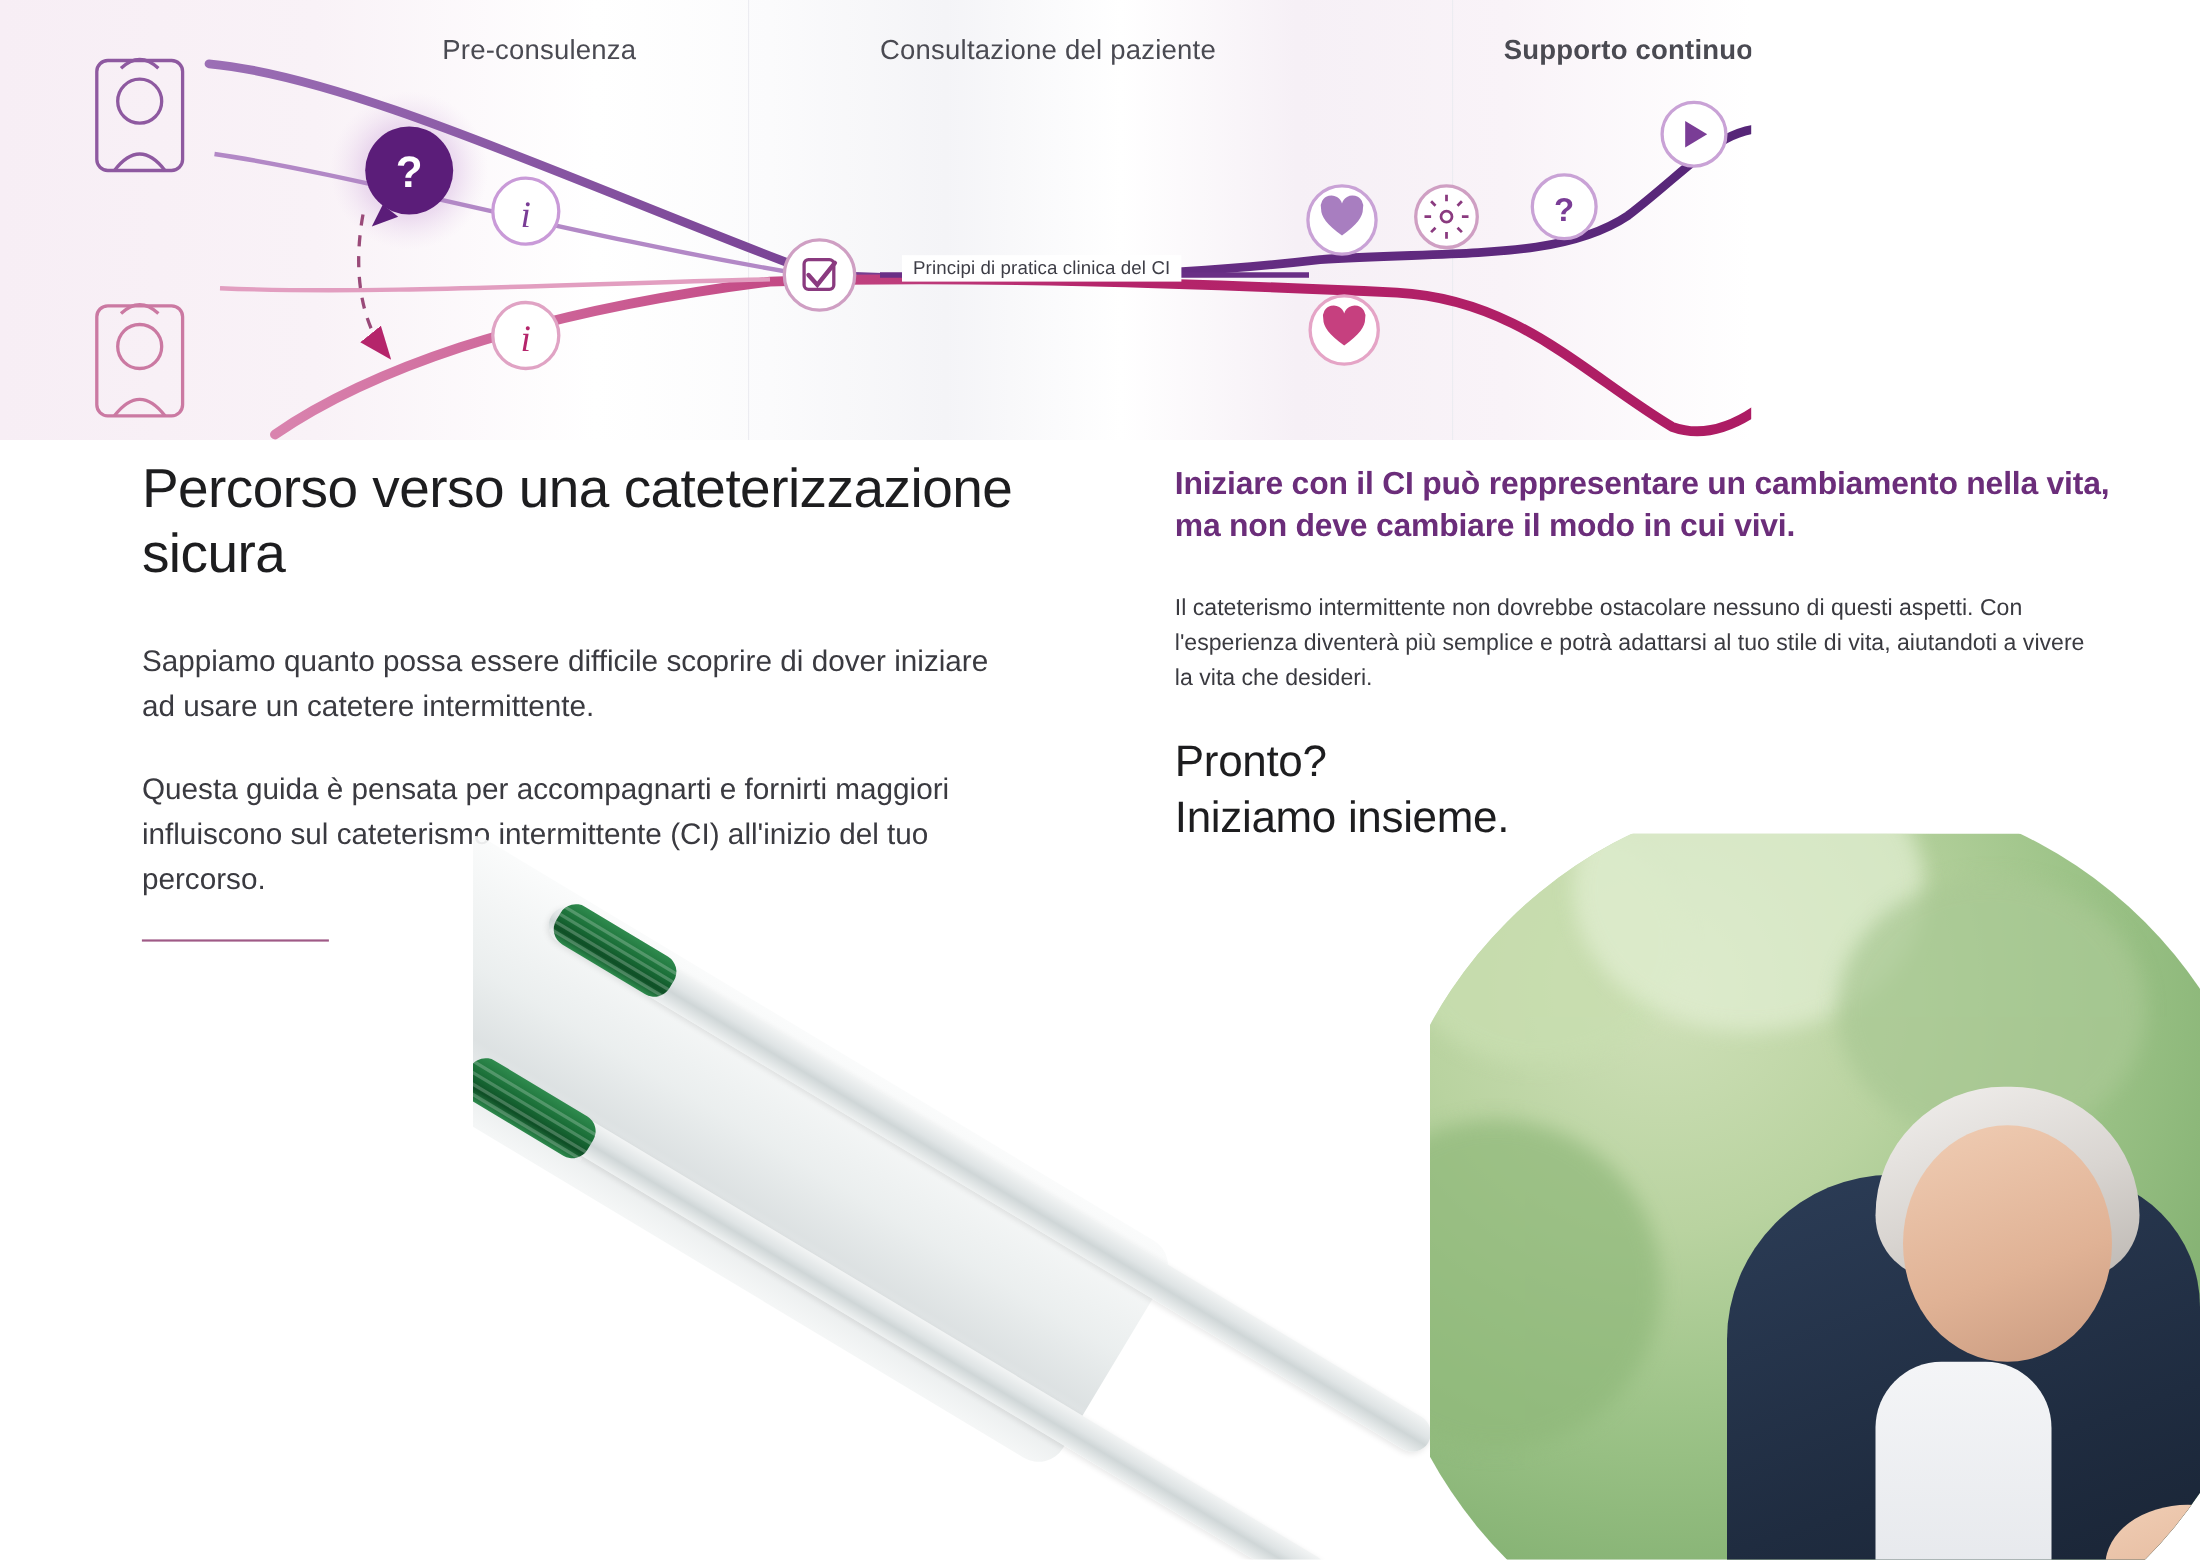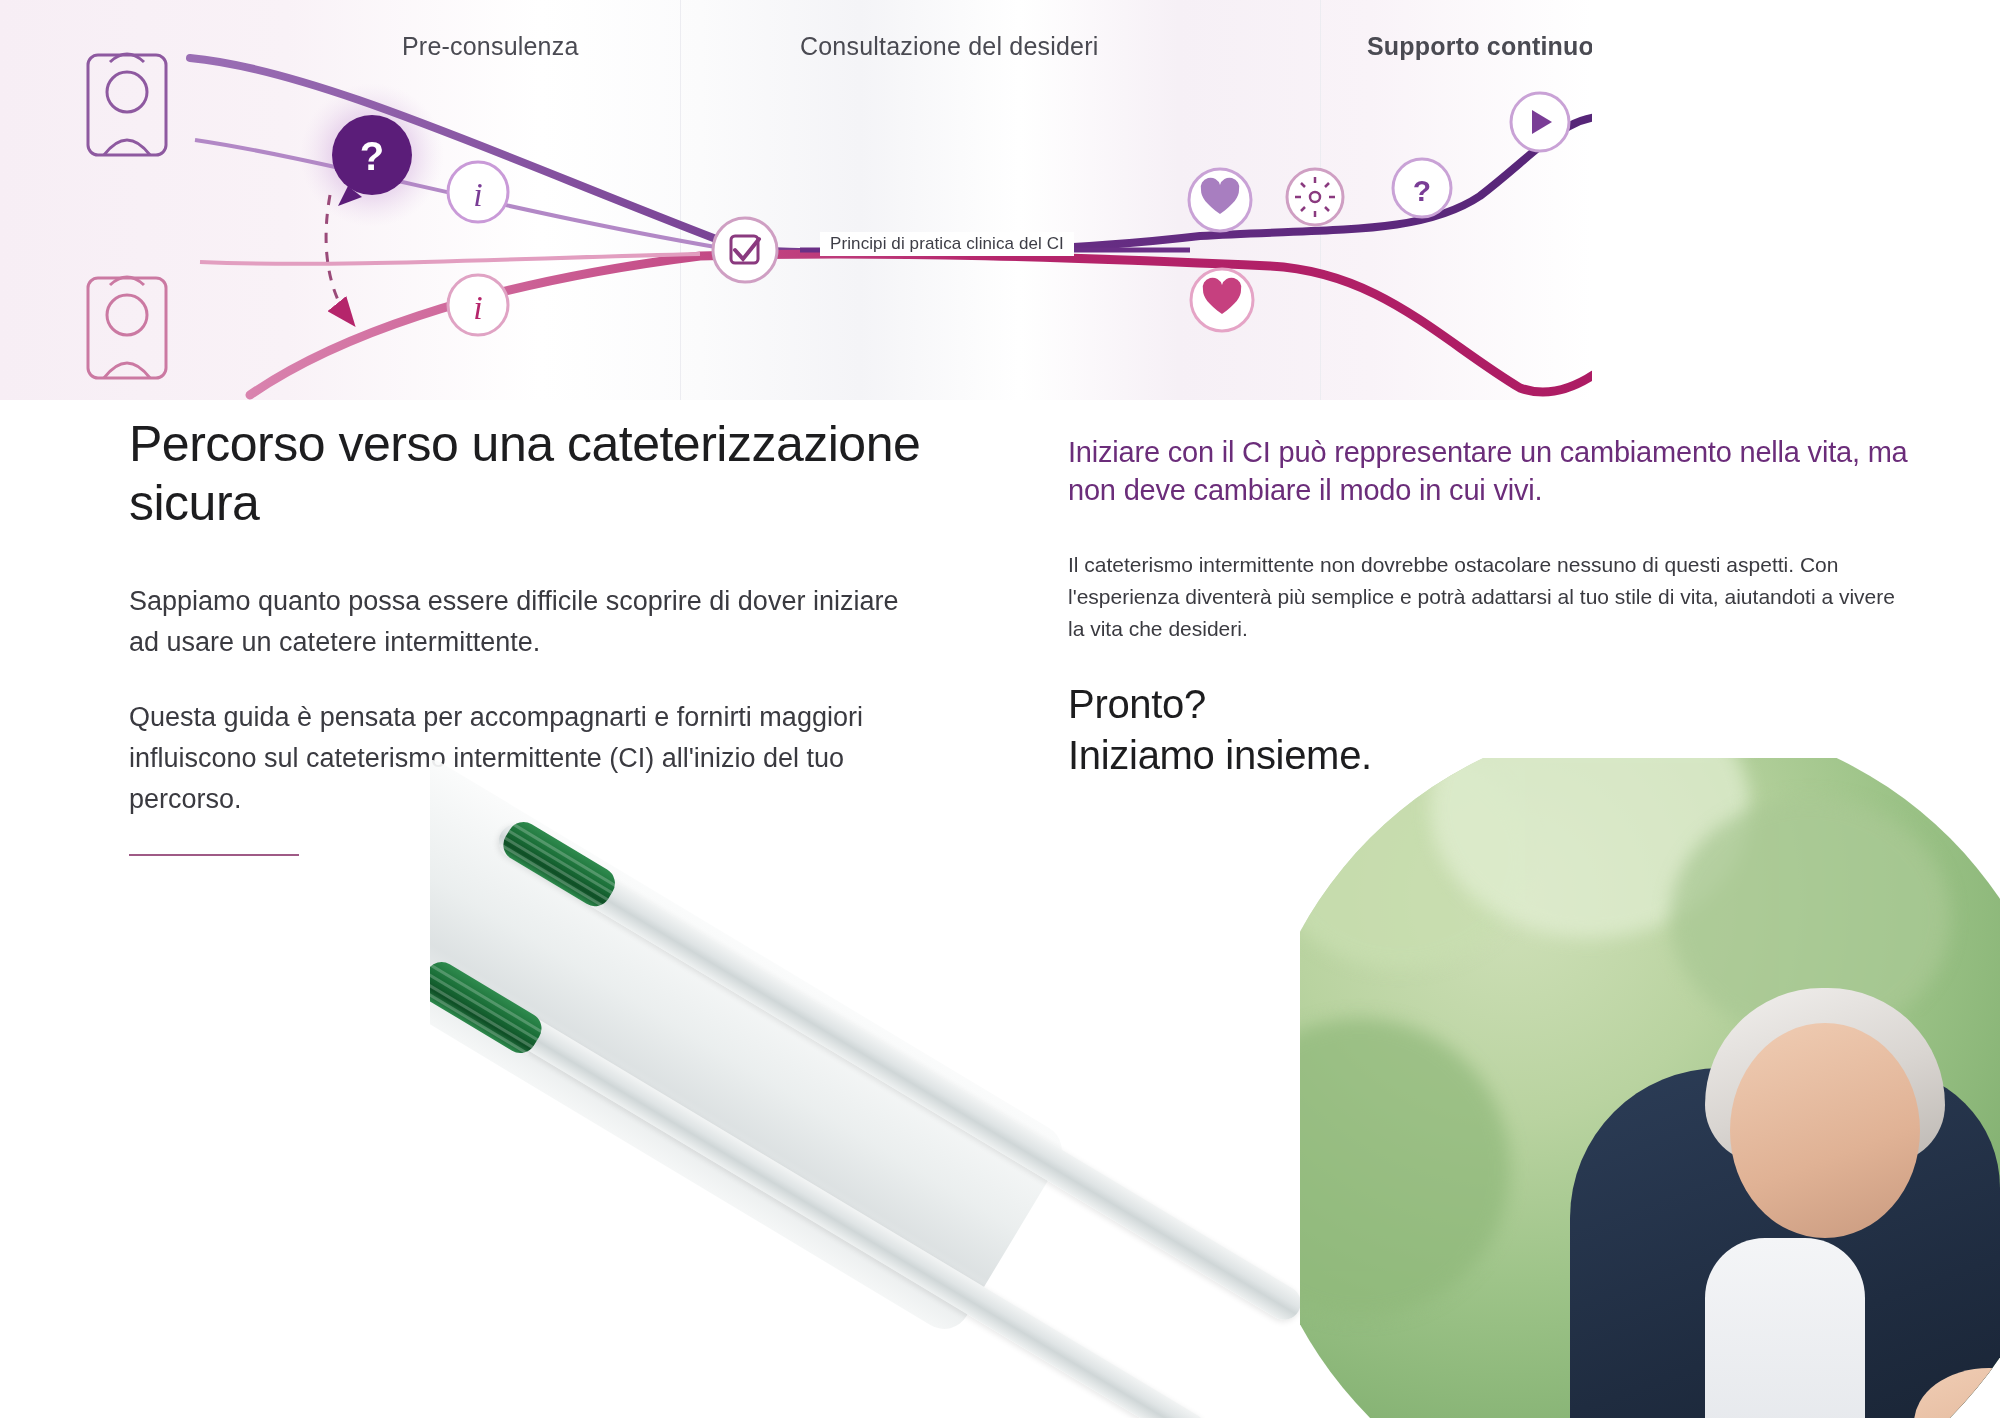--- a/index.html
+++ b/index.html
@@ -50,22 +50,22 @@
     font-size:27px;line-height:1.52;color:#3a3a40;margin:0 0 34px 0;
     max-width:780px;
   }
   .rule{
     width:170px;height:2px;background:#9f5a86;margin-top:16px;
   }
 
   
   .right-col{position:absolute;left:1068px;top:420px;width:880px;}
   .right-heading{
-    font-size:29px;line-height:1.30;color:#6b2d7a;font-weight:400;
-    margin:14px 0 40px 0;letter-spacing:-.2px;
+    font-size:29px;line-height:1.30;color:#6b2d7a;font-weight:700;
+    margin:2px 0 40px 0;letter-spacing:-.2px;
   }
   .right-p{
     font-size:21px;line-height:1.52;color:#3a3a40;margin:0 0 26px 0;
     max-width:830px;
   }
   .cta{
     font-size:40px;line-height:1.28;color:#1d1d1f;margin-top:34px;
     letter-spacing:-.3px;
   }
 
@@ -128,21 +128,21 @@
 </style>
 </head>
 <body>
 
 <div class="journey">
 
   <div class="journey-band band-a"></div>
   <div class="journey-band band-b"></div>
 
   <div class="phase-label phase-1">Pre-consulenza</div>
-  <div class="phase-label phase-2">Consultazione del desideri</div>
+  <div class="phase-label phase-2">Consultazione del paziente</div>
   <div class="phase-label phase-3">Supporto continuo</div>
 
   <svg class="journey-svg" width="2000" height="400" viewBox="0 0 2000 400">
     <defs>
       <linearGradient id="gradPurple" x1="0" y1="0" x2="1" y2="0">
         <stop offset="0%" stop-color="#9b6fb5"></stop>
         <stop offset="45%" stop-color="#6a2f86"></stop>
         <stop offset="100%" stop-color="#4b2070"></stop>
       </linearGradient>
       <linearGradient id="gradMagenta" x1="0" y1="0" x2="1" y2="0">

